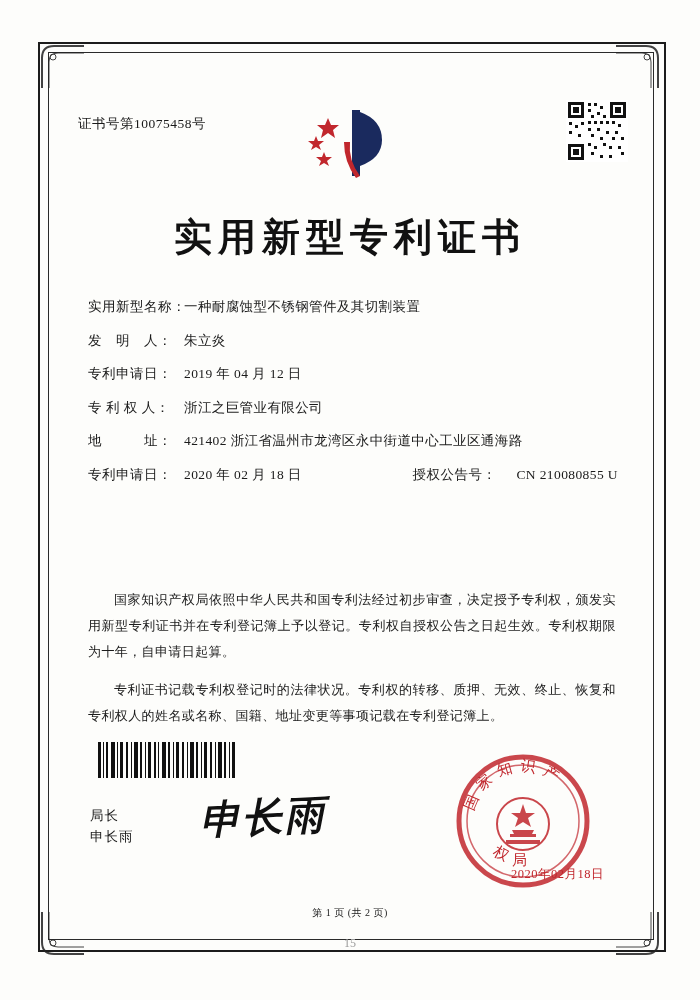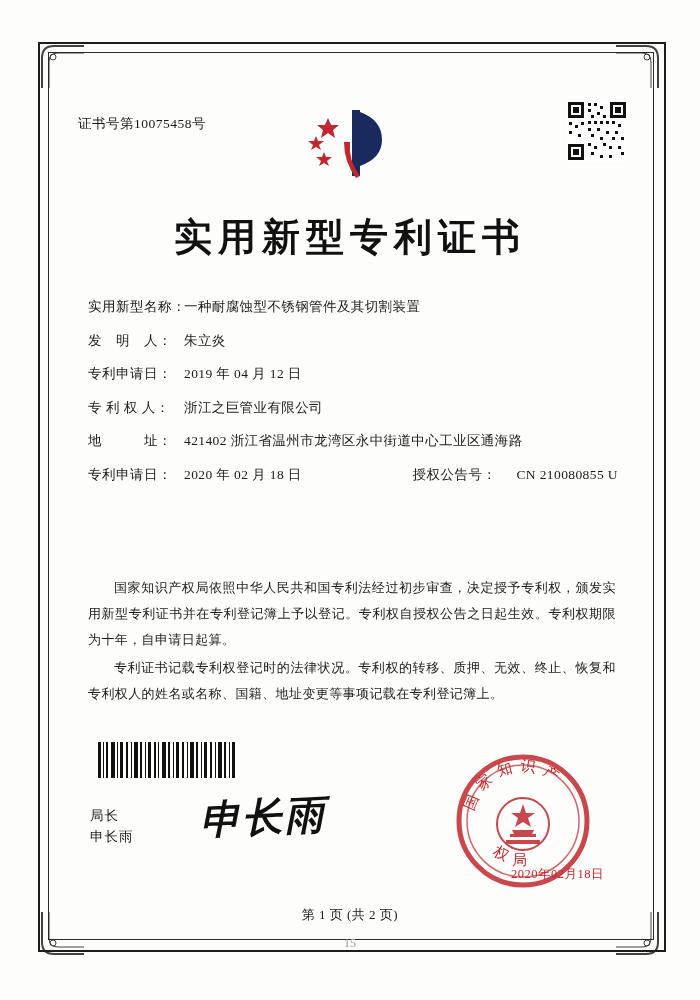--- a/index.html
+++ b/index.html
@@ -125,21 +125,21 @@
     position: absolute;
     left: 88px;
     top: 575px;
     width: 528px;
     font-size: 13px;
     line-height: 2.0;
     color: #1b1b1b;
     text-align: justify;
   }
   .paras p {
-    margin: 0 0 2px 0;
+    margin: 12px 0 2px 0;
     text-indent: 26px;
     letter-spacing: .4px;
     font-family: Liberation Serif, serif;
   }
 
   
   .barcode {
     position: absolute;
     left: 98px;
     top: 742px;
@@ -185,21 +185,21 @@
     color: #c1272d;
     letter-spacing: .5px;
   }
 
   
   .footer {
     position: absolute;
     left: 0; right: 0;
     top: 906px;
     text-align: center;
-    font-size: 13px;
+    font-size: 10px;
     color: #1b1b1b;
     letter-spacing: .5px;
   }
   .footer-sub {
     position: absolute;
     left: 0; right: 0;
     top: 936px;
     text-align: center;
     font-size: 12px;
     color: #9a9a9a;

